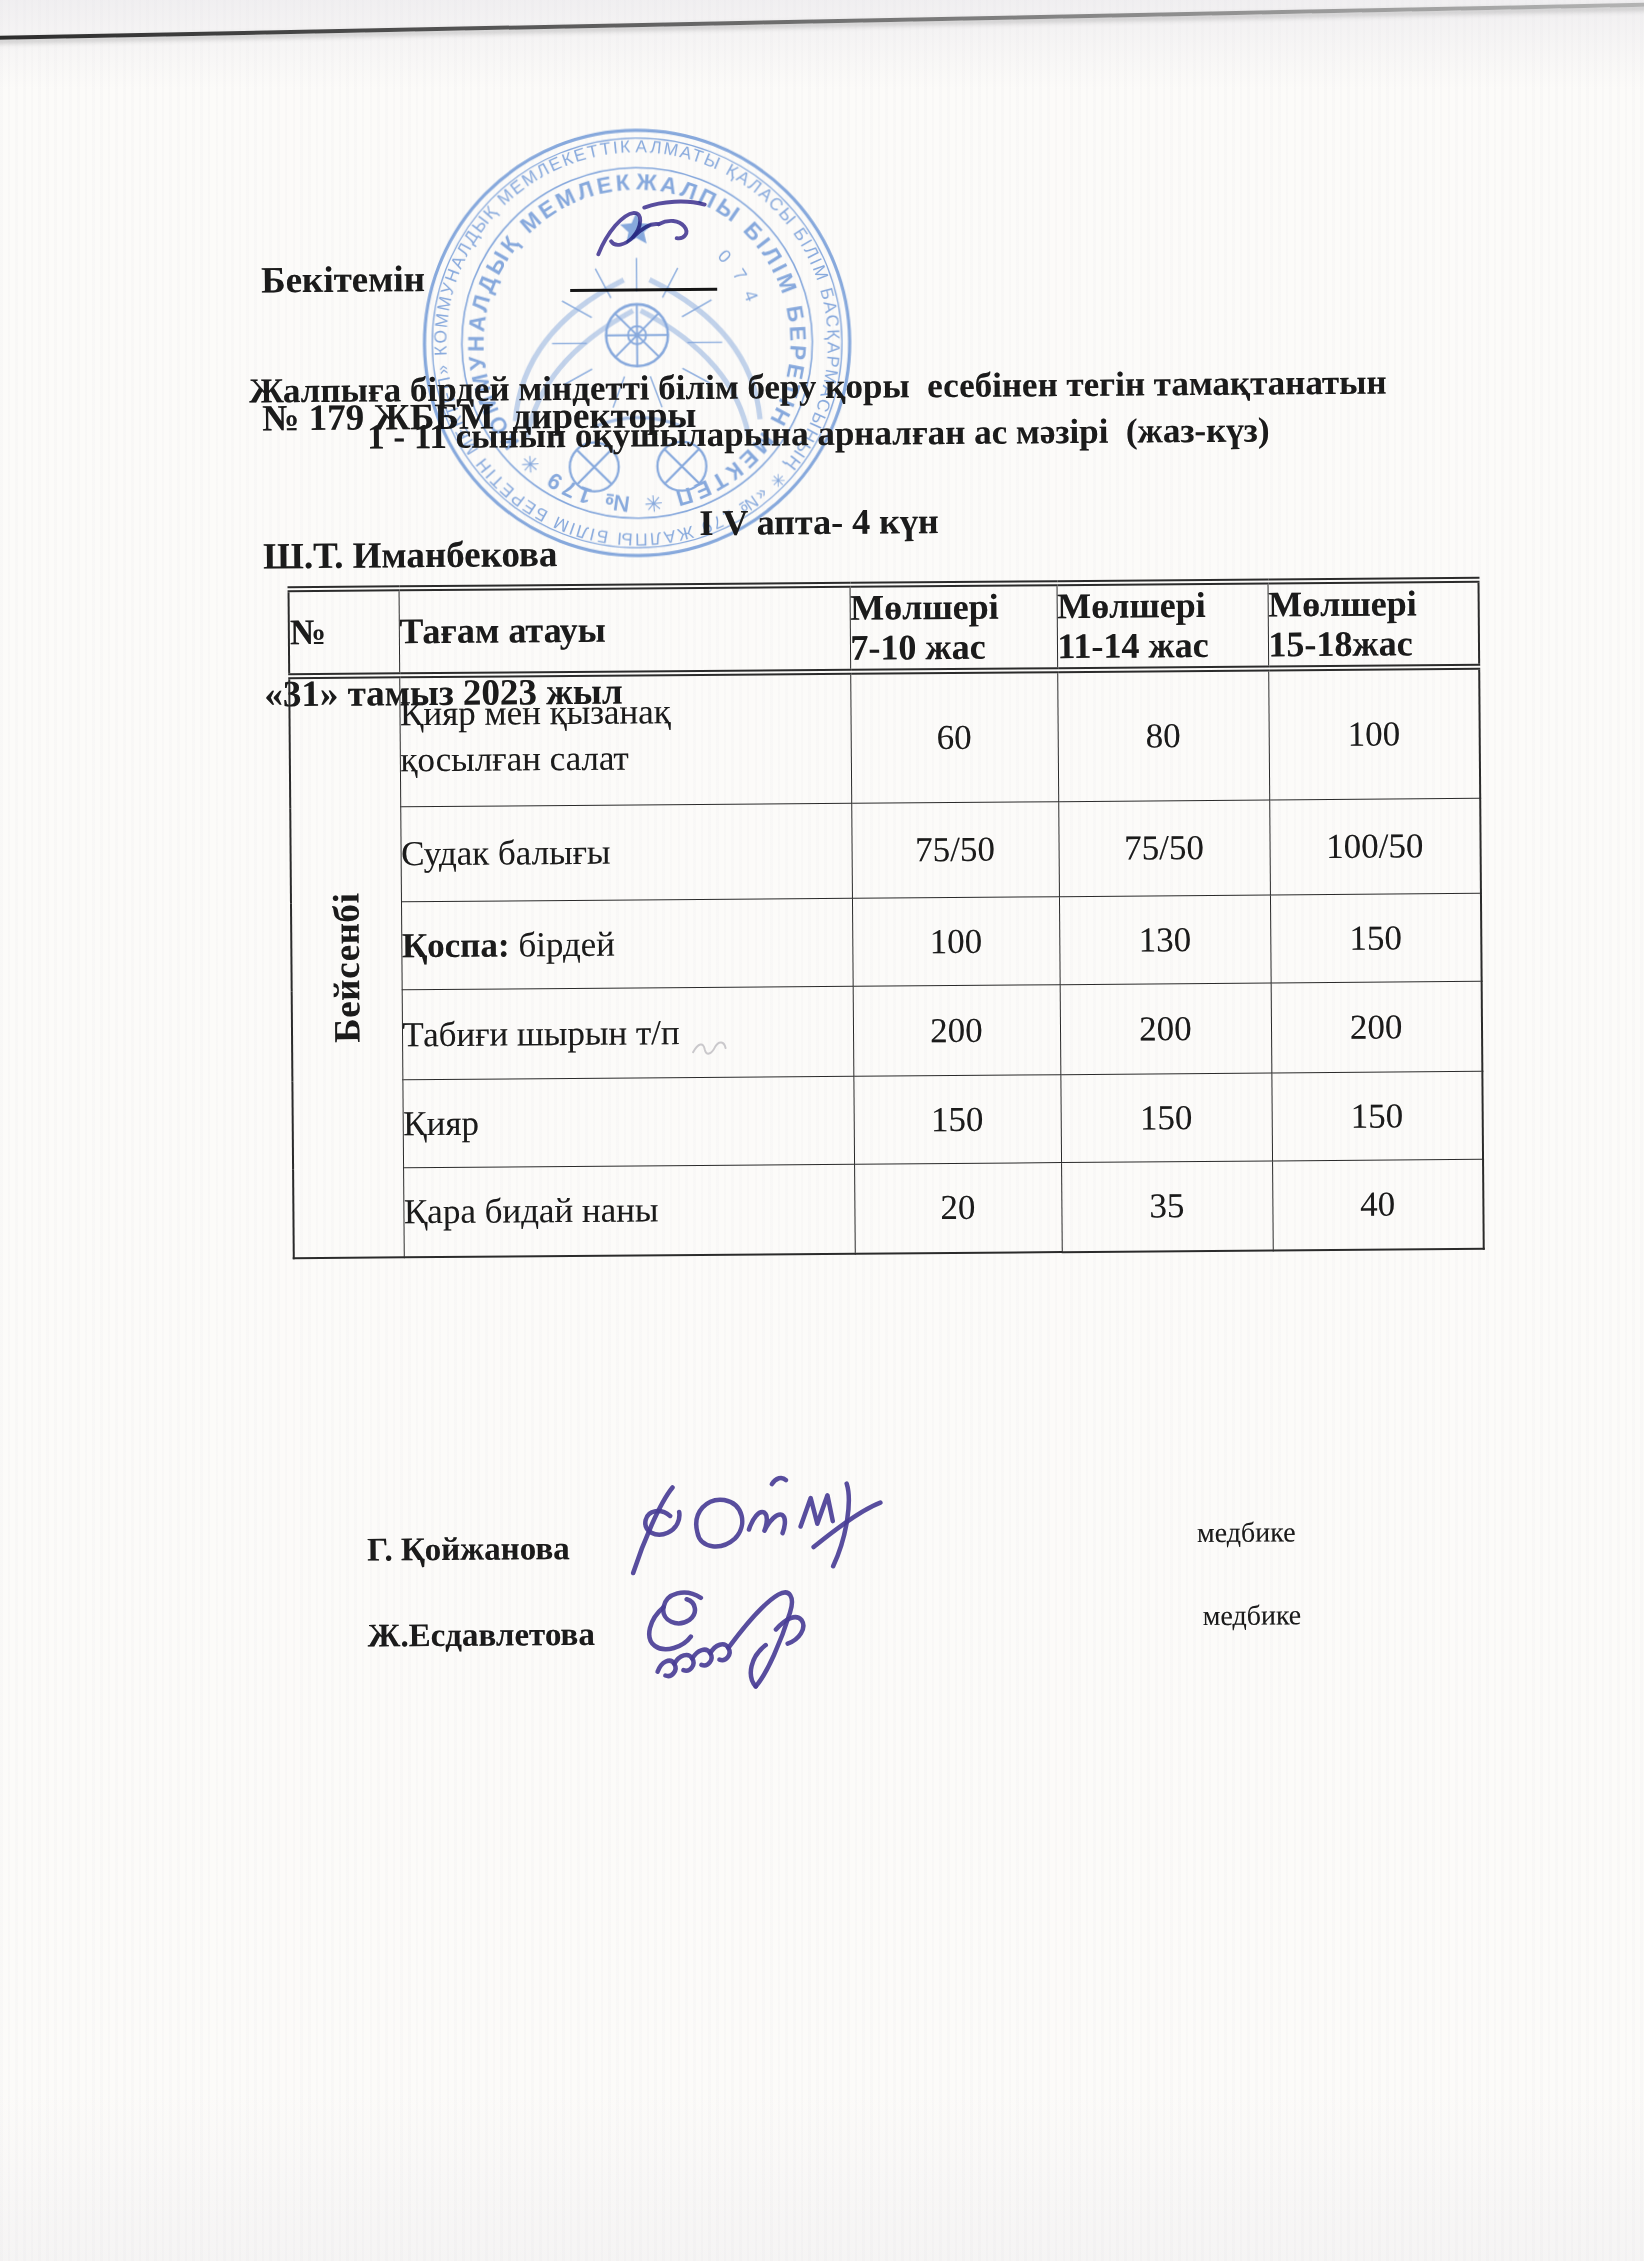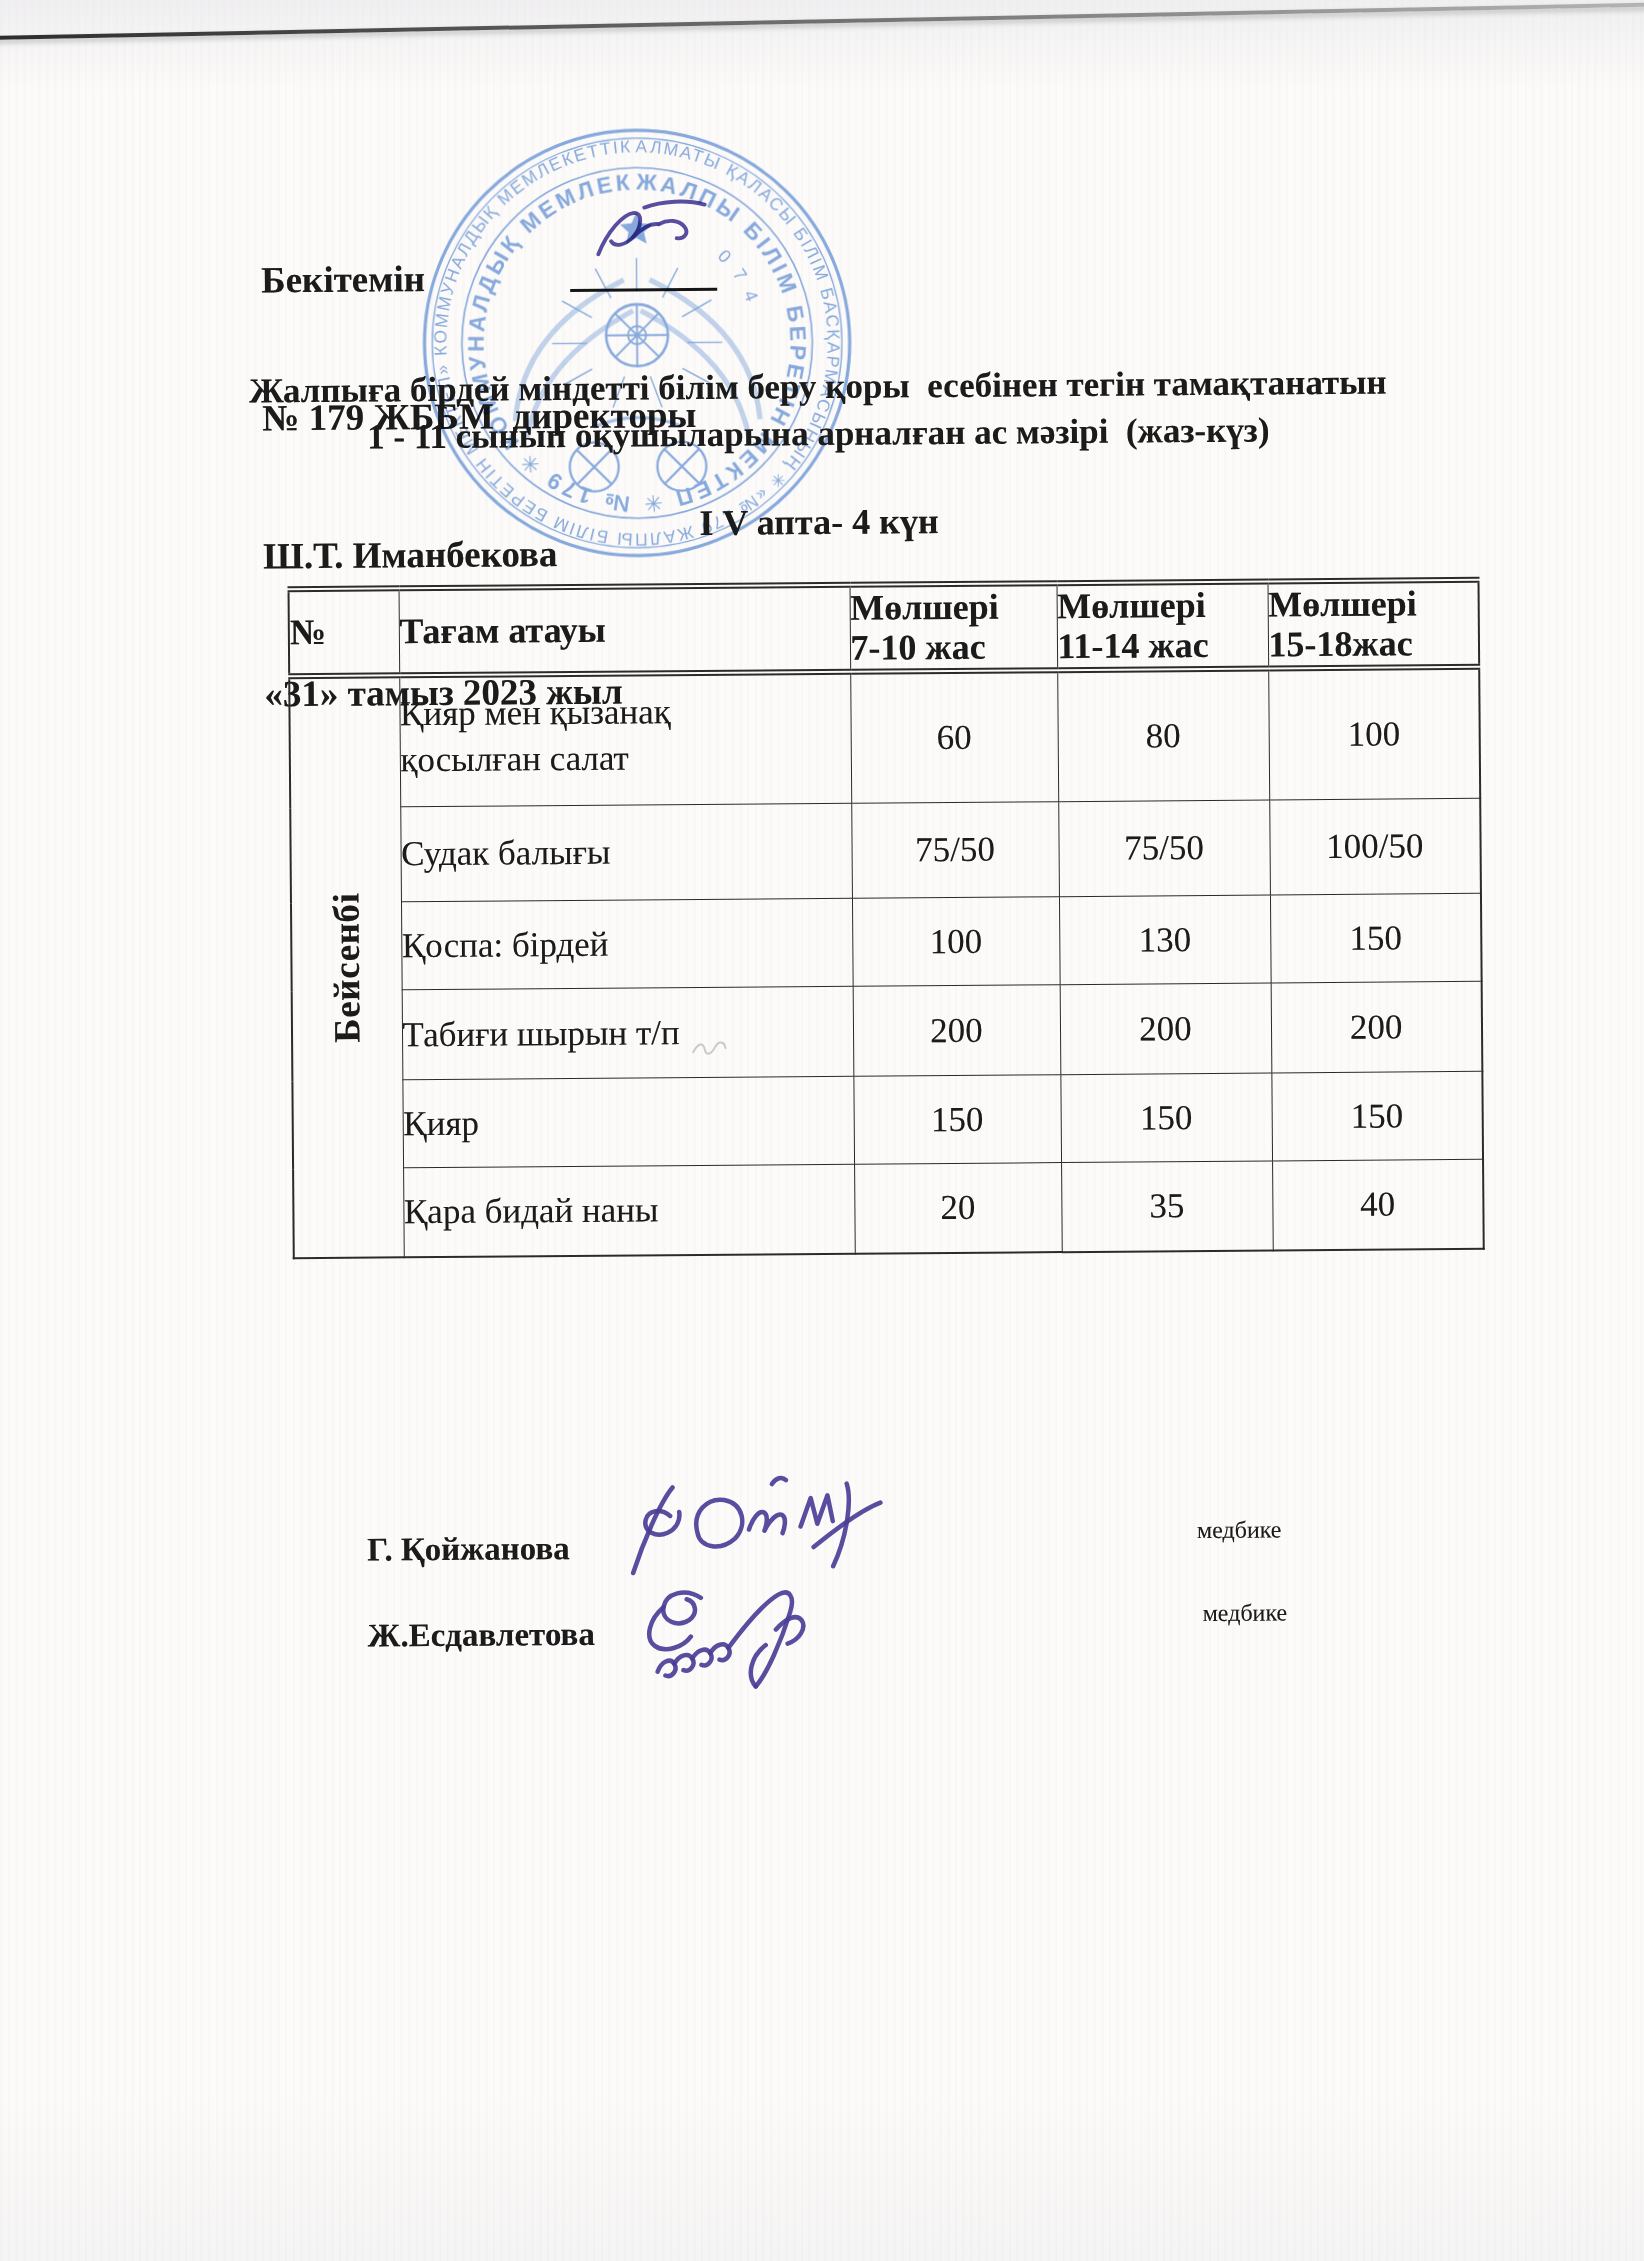--- a/index.html
+++ b/index.html
@@ -54,29 +54,29 @@
   table.menu thead th{ border-top:6.4px double #2b2b2b; border-bottom:6.4px double #2b2b2b;
     font-size:36px; font-weight:bold; text-align:left; vertical-align:middle; }
   tr.hdr{ height:85px; }
   th.num{ text-align:center; }
   th.dish-h{ padding-left:26px; }
   th.age{ padding-left:20.6px; line-height:1.12; }
   td.day-cell{ position:relative; }
   .day-label{ position:absolute; left:50%; top:50%; transform:translate(-50%,-50%) rotate(-90deg);
     font-weight:bold; font-size:37px; white-space:nowrap; letter-spacing:0.6px; }
   td.dish{ font-size:35px; padding-left:19.3px; vertical-align:middle; white-space:pre-line; line-height:1.32; }
-  td.dish .b{ font-weight:normal; }
+  td.dish .b{ font-weight:bold; }
   td.dish.top{ vertical-align:top; padding-top:13px; }
   td.val{ font-size:35px; text-align:center; vertical-align:middle; }
   tr.r1{ height:132px; } tr.r2{ height:95px; } tr.r3{ height:88px; }
   tr.r4{ height:90px; } tr.r5{ height:88px; } tr.r6{ height:89px; }
 
   
   .sig-name{ position:absolute; font-size:33px; font-weight:bold; }
-  .sig-role{ position:absolute; font-size:24px; }
+  .sig-role{ position:absolute; font-size:28px; }
   .n1{ left:362px; top:1528px; } .n2{ left:362px; top:1614px; }
   .ro1{ left:1192px; top:1520px; } .ro2{ left:1197px; top:1603px; }
 </style>
 </head>
 <body>
 
 <div class="page">
   <div class="scan-edge"></div>
 
   <div class="content">

